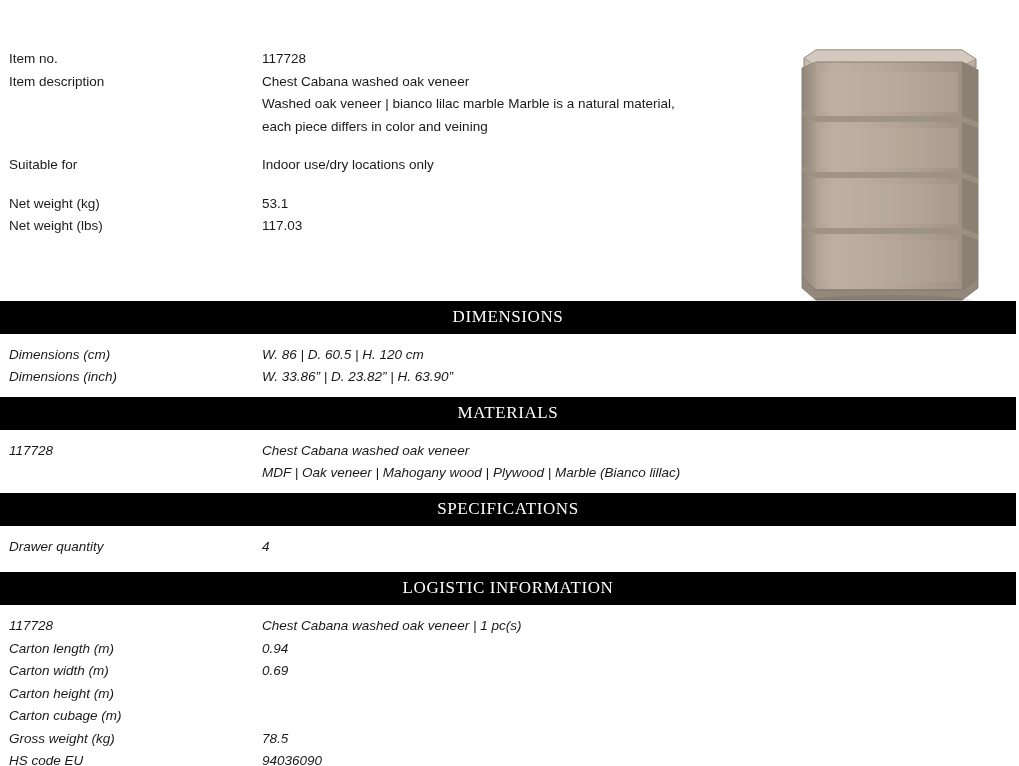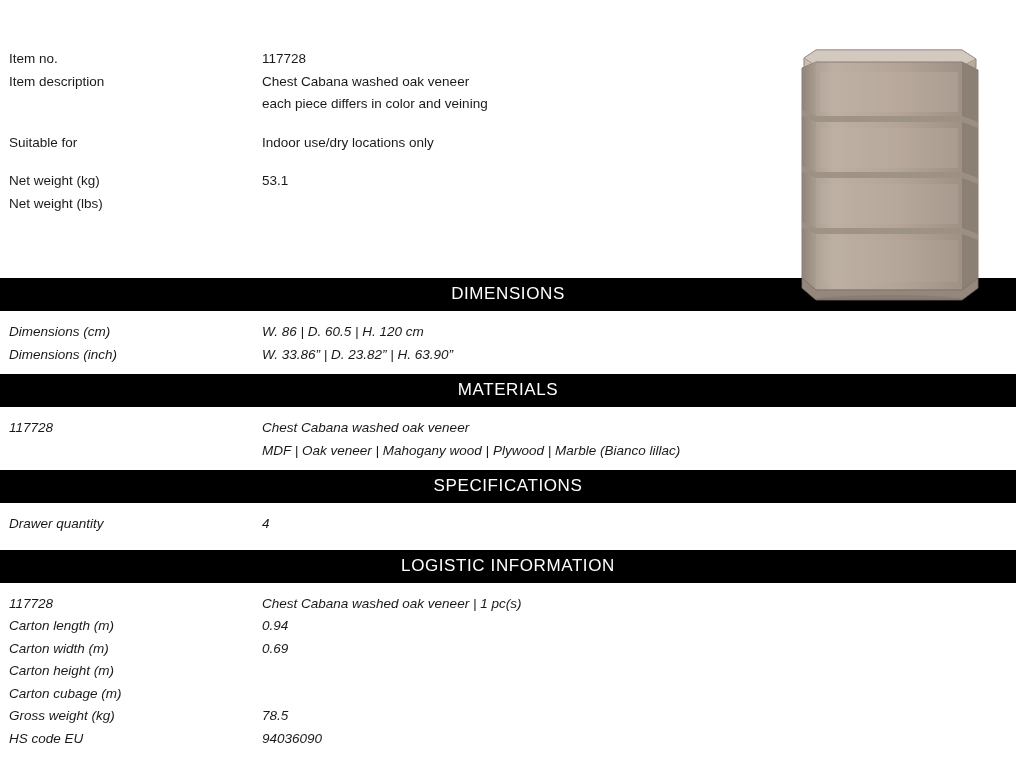--- a/index.html
+++ b/index.html
@@ -62,20 +62,21 @@
 
   
   .section-bar {
     background: #000000;
     color: #ffffff;
     text-align: center;
     font-size: 17px;
     letter-spacing: 0.6px;
     padding: 6px 0 7px 0;
     line-height: 20px;
+    font-family: Liberation Serif, serif;
   }
 
   .section-body {
     padding-top: 10px;
     font-style: italic;
   }
 </style>
 </head>
 <body>
 
@@ -86,20 +87,24 @@
     <div class="row">
       <div class="label">Item no.</div>
       <div class="value">117728</div>
     </div>
 
     <div class="row">
       <div class="label">Item description</div>
       <div class="value value-narrow">Chest Cabana washed oak veneer</div>
     </div>
 
+    <div class="row">
+      <div class="label"></div>
+      <div class="value value-narrow">Washed oak veneer | bianco lilac marble Marble is a natural material,</div>
+    </div>
 
     <div class="row">
       <div class="label"></div>
       <div class="value value-narrow">each piece differs in color and veining</div>
     </div>
 
     <div class="spacer-16"></div>
 
     <div class="row">
       <div class="label">Suitable for</div>
@@ -108,20 +113,21 @@
 
     <div class="spacer-16"></div>
 
     <div class="row">
       <div class="label">Net weight (kg)</div>
       <div class="value">53.1</div>
     </div>
 
     <div class="row">
       <div class="label">Net weight (lbs)</div>
+      <div class="value">117.03</div>
     </div>
 
     <div style="height:63px"></div>
 
     <div class="product-image">
       <svg width="210" height="268" viewBox="0 0 210 268" xmlns="http://www.w3.org/2000/svg">
         <defs>
           <linearGradient id="woodFront" x1="0" y1="0" x2="1" y2="0">
             <stop offset="0%" stop-color="#a3968a"></stop>
             <stop offset="18%" stop-color="#bdb0a3"></stop>

